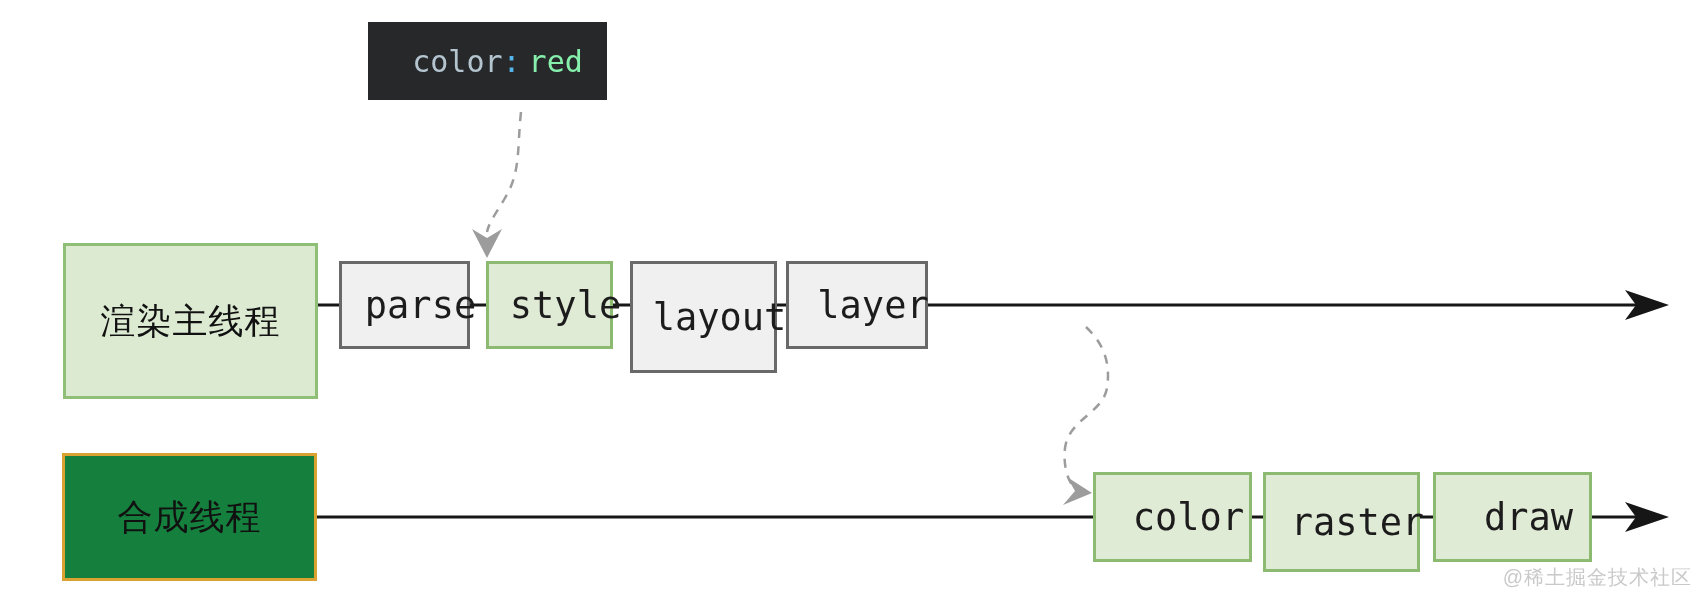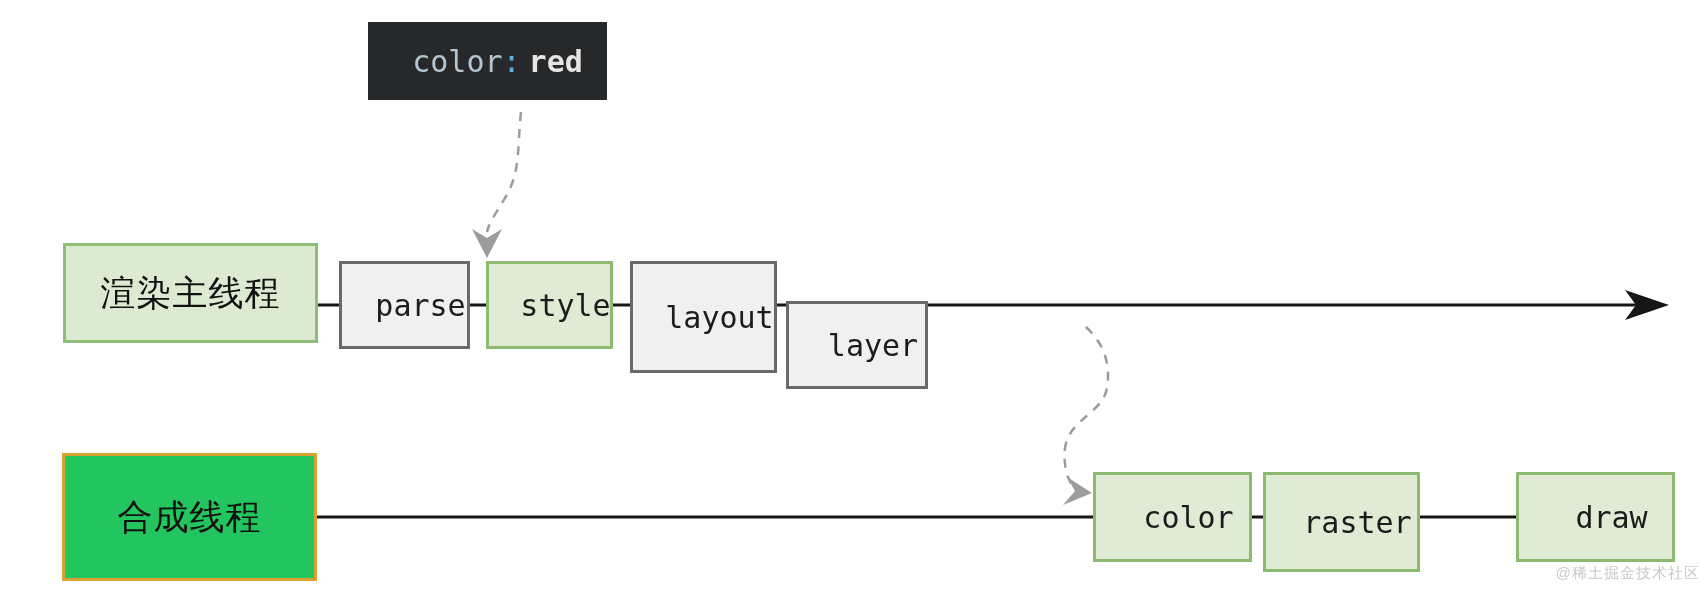--- a/index.html
+++ b/index.html
@@ -27,78 +27,78 @@
     align-items: center;
     justify-content: center;
     font-family: "DejaVu Sans Mono", monospace;
     font-size: 30px;
     font-weight: 500;
     white-space: pre;
     padding-left: 20px;
   }
   .tok-prop  { color: #b4c5d0; }
   .tok-colon { color: #55b5ea; }
-  .tok-val   { color: #e5e5e5; margin-left: 8px; font-weight: bold; }
+  .tok-val   { color: #86efac; margin-left: 8px; }
   
   .thread-box {
     position: absolute;
     box-sizing: border-box;
     display: flex;
     align-items: center;
     justify-content: center;
     z-index: 2;
     font-size: 35px;
     font-weight: 500;
     color: #111111;
     letter-spacing: 1px;
   }
   .thread-box.main {
-    left: 63px; top: 243px; width: 255px; height: 100px;
+    left: 63px; top: 243px; width: 255px; height: 156px;
     background: #dcead2;
     border: 3px solid #8fbe77;
   }
   .thread-box.compositor {
     left: 62px; top: 453px; width: 255px; height: 128px;
-    background: #22c55e;
+    background: #15803d;
     border: 3px solid #d9a231;
   }
   
   .stage {
     position: absolute;
     box-sizing: border-box;
     display: flex;
     align-items: center;
     justify-content: center;
     z-index: 2;
     background: #f0f0f0;
     border: 3px solid #696969;
     font-family: "DejaVu Sans Mono", monospace;
-    font-size: 30px;
+    font-size: 37px;
     font-weight: 500;
     color: #1c1c1c;
     padding-left: 32px;
   }
   .stage.green {
     background: #e0ebd6;
     border-color: #8cba70;
   }
   #stage-parse  { left: 339px;  top: 261px; width: 131px; height: 88px; }
   #stage-style  { left: 486px;  top: 261px; width: 127px; height: 88px; }
   #stage-layout { left: 630px;  top: 261px; width: 147px; height: 112px; }
-  #stage-layer  { left: 786px;  top: 261px; width: 142px; height: 88px; margin-top: 40px; }
+  #stage-layer  { left: 786px;  top: 261px; width: 142px; height: 88px; }
   #stage-paint  { left: 942px;  top: 261px; width: 141px; height: 88px; }
   #stage-tiling { left: 1093px; top: 472px; width: 159px; height: 90px; }
   #stage-raster { left: 1263px; top: 472px; width: 157px; height: 100px; }
-  #stage-draw   { left: 1516px; top: 472px; width: 159px; height: 90px; }
+  #stage-draw   { left: 1433px; top: 472px; width: 159px; height: 90px; }
   
   .watermark {
     position: absolute;
-    right: 0; top: 564px;
+    right: 8px; top: 564px;
     z-index: 2;
-    font-size: 15px;
+    font-size: 20px;
     color: #c9c9c9;
     letter-spacing: 1px;
   }
 </style>
 </head>
 <body>
 
 <div class="canvas">
 
   <svg class="wires" width="1700" height="612" viewBox="0 0 1700 612">

